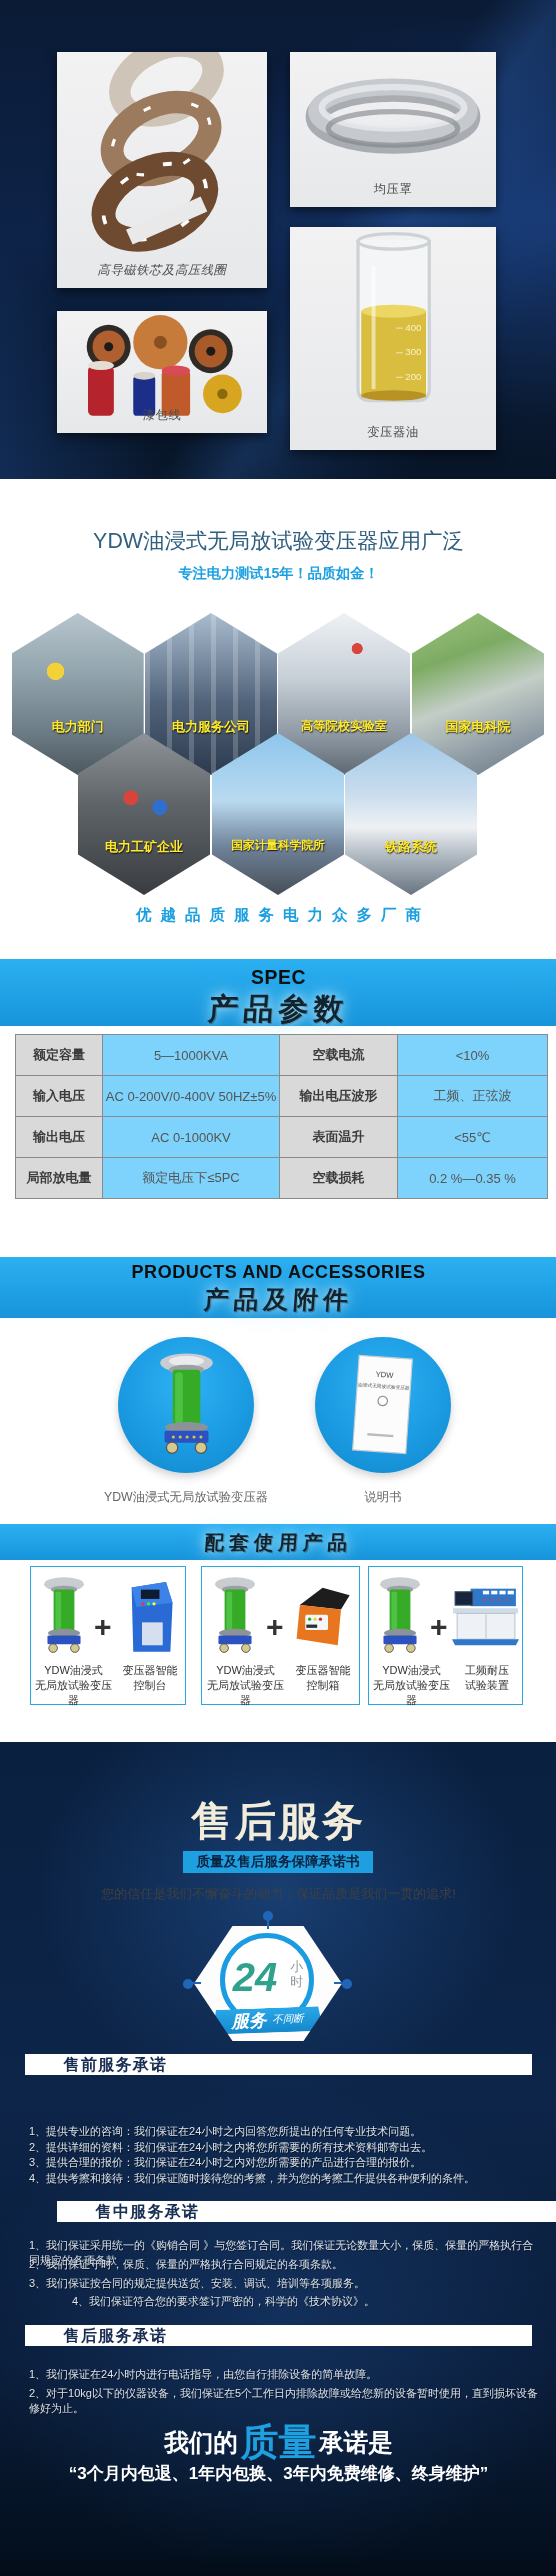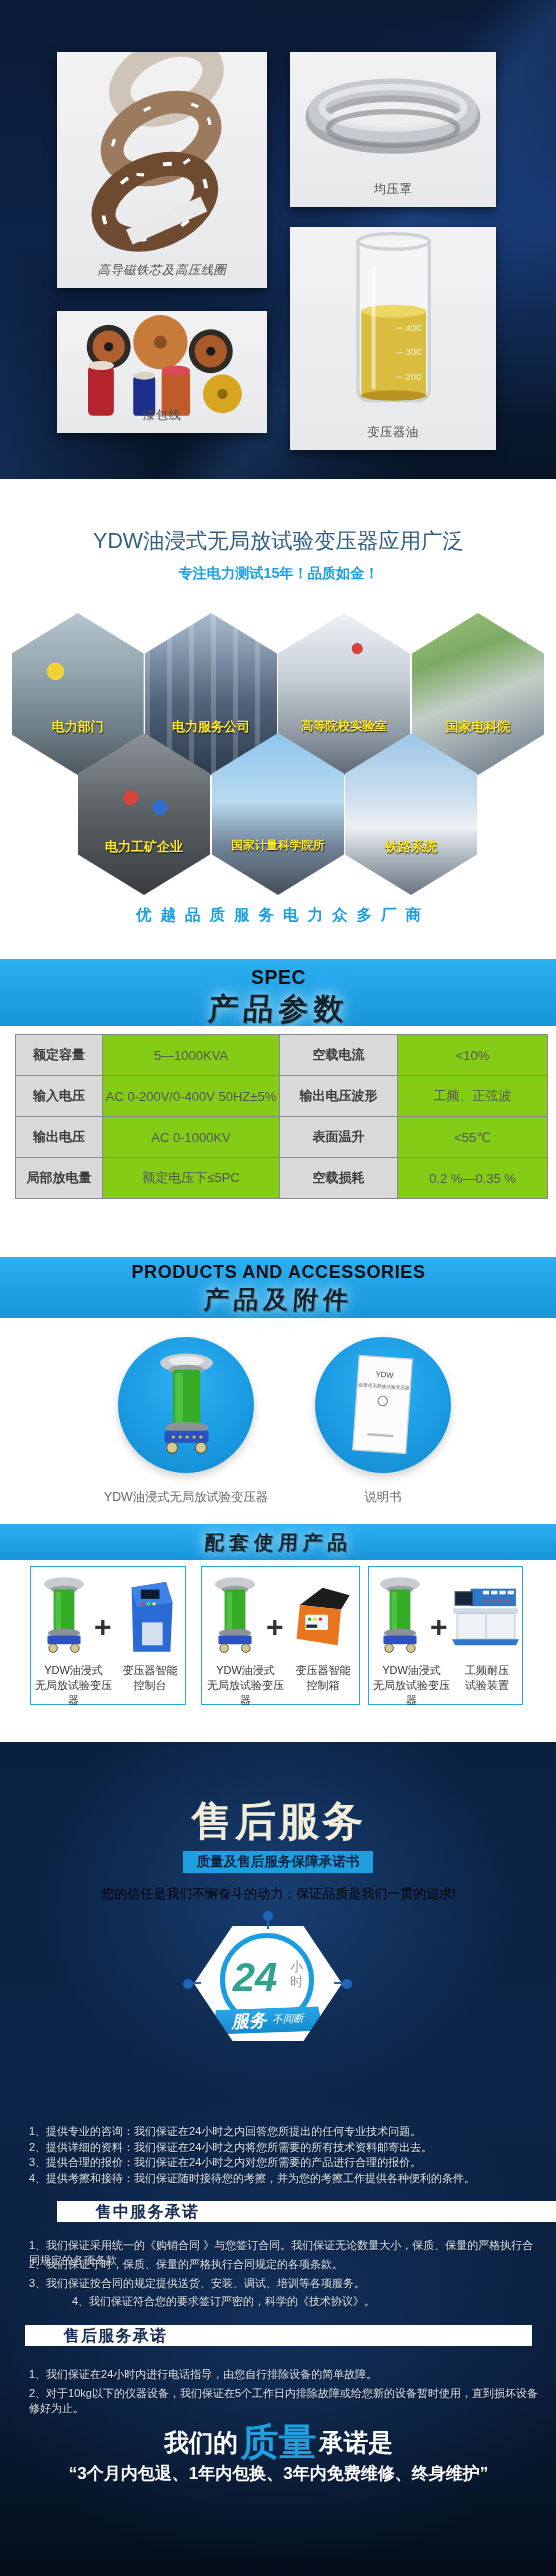--- a/index.html
+++ b/index.html
@@ -37,40 +37,40 @@
   .hx6{background:linear-gradient(180deg,#8ec5ec 0%,#b9daf0 42%,#70839a 70%,#464e57 100%);}
   .hx7{background:linear-gradient(180deg,#9dc6e8 0%,#cadded 38%,#eef1f4 58%,#a9b3bc 78%,#697480 100%);}
   .slogan{left:0;top:905px;width:557px;text-align:center;font-size:15.5px;font-weight:bold;
     color:#1a9fe0;letter-spacing:9px;padding-left:9px;box-sizing:border-box;}
   .blue-banner{left:0;width:557px;background:linear-gradient(180deg,#2cb0f2 0%,#1794da 100%);}
   .banner-en{width:100%;text-align:center;font-weight:900;color:#0d0d0d;letter-spacing:0.6px;}
   .banner-cn{width:100%;text-align:center;font-weight:900;color:#10232f;letter-spacing:5.2px;
     text-shadow:0 0 10.4px rgba(195,240,255,.95),0 0 22px rgba(150,225,255,.75),1.3px 1.3px 0 rgba(10,40,60,.6);}
   .spec-table{position:absolute;left:15px;top:1034px;width:531px;border-collapse:collapse;table-layout:fixed;}
   .spec-table td{border:0.6px solid #8a8a8a;height:40px;text-align:center;vertical-align:middle;
-    font-size:13px;color:#555;background:#84cc16;padding:0 2.6px;}
+    font-size:13px;color:#555;background:#7dd3fc;padding:0 2.6px;}
   .spec-table td.lbl{background:#d9d9d9;font-weight:bold;color:#3c3c3c;}
   .ellipse{border-radius:50%;width:136px;height:136px;
     background:radial-gradient(circle at 50% 35%, #2fb2f4 0%, #1b9be2 55%, #1187cc 100%);
     box-shadow:0 3.9px 9px rgba(0,0,0,.18);}
   .ellipse-label{top:1489px;width:194px;text-align:center;font-size:12.3px;color:#666;}
   .combo-card{top:1566px;height:139px;background:#fff;border:1.9px solid #29a7e0;box-sizing:border-box;}
   .combo-plus{position:absolute;top:43px;font-size:30px;font-weight:bold;color:#333;}
   .combo-label{position:absolute;top:96px;text-align:center;font-size:11px;color:#333;line-height:15px;}
   
   .sec-dark{left:0;top:1742px;width:557px;height:834px;
     background:
       radial-gradient(ellipse 70% 40% at 50% 18%, rgba(35,85,150,.55) 0%, rgba(35,85,150,0) 62%),
       radial-gradient(ellipse 85% 45% at 50% 70%, rgba(28,70,130,.45) 0%, rgba(28,70,130,0) 65%),
       linear-gradient(180deg,#0a2040 0%,#0d2549 42%,#0a1d3a 75%,#04101f 97%,#030b16 100%);}
   .as-title{left:0;top:1794px;width:557px;text-align:center;font-size:41px;font-weight:900;
     color:#f2edda;letter-spacing:2.6px;}
   .as-subbox{left:183px;top:1851px;width:190px;height:22px;background:#1e9fe0;
     text-align:center;line-height:22px;font-size:13.6px;font-weight:bold;color:#0a2340;}
-  .as-trust{left:0;top:1885px;width:557px;text-align:center;font-size:13px;color:#000000;}
+  .as-trust{left:0;top:1885px;width:557px;text-align:center;font-size:13px;color:#404040;}
   .badge-hex{left:194px;top:1926px;width:148px;height:115px;background:#fdfdfd;
     clip-path:polygon(26% 0,74% 0,100% 50%,74% 100%,26% 100%,0 50%);}
   .badge-circle{position:absolute;left:26px;top:6.5px;width:84px;height:84px;border-radius:50%;
     border:5.8px solid #1b9ce0;background:#fff;}
   .badge-24{position:absolute;left:7.8px;top:17px;font-size:40px;font-weight:900;font-style:italic;color:#2fa18d;}
   .badge-unit{position:absolute;right:5.2px;top:21px;width:14.2px;font-size:13px;color:#8d949b;line-height:15.5px;text-align:center;}
   .badge-ribbon{position:absolute;left:18px;top:82px;width:111px;height:24.6px;
     background:linear-gradient(180deg,#2aa7e8,#1488cc);transform:rotate(-2deg);
     clip-path:polygon(4% 0,96% 0,100% 100%,0 100%);text-align:center;}
   .pin{position:absolute;width:9.7px;height:9.7px;border-radius:50%;background:#1f66b8;}
@@ -400,20 +400,21 @@
       <span style="font-size:10.4px;font-style:italic;color:#fff;vertical-align:middle;margin-left:3.2px;">不间断</span>
     </div>
   </div>
   <div class="abs pin" style="left:263px;top:1911px;"></div>
   <div class="abs pin-stem" style="left:267px;top:1920px;width:1.9px;height:9px;"></div>
   <div class="abs pin" style="left:183px;top:1979px;"></div>
   <div class="abs pin-stem" style="left:192px;top:1982px;width:9px;height:1.9px;"></div>
   <div class="abs pin" style="left:342px;top:1979px;"></div>
   <div class="abs pin-stem" style="left:334px;top:1982px;width:9px;height:1.9px;"></div>
 
+  <div class="abs svc-bar" style="top:2054px;">售前服务承诺</div>
   <div class="abs svc-item" style="top:2124px;">1、提供专业的咨询：我们保证在24小时之内回答您所提出的任何专业技术问题。</div>
   <div class="abs svc-item" style="top:2140px;">2、提供详细的资料：我们保证在24小时之内将您所需要的所有技术资料邮寄出去。</div>
   <div class="abs svc-item" style="top:2155px;">3、提供合理的报价：我们保证在24小时之内对您所需要的产品进行合理的报价。</div>
   <div class="abs svc-item" style="top:2171px;">4、提供考擦和接待：我们保证随时接待您的考擦，并为您的考擦工作提供各种便利的条件。</div>
 
   <div class="abs svc-bar" style="top:2201px;margin-left:32px;">售中服务承诺</div>
   <div class="abs svc-item" style="top:2238px;">1、我们保证采用统一的《购销合同 》与您签订合同。我们保证无论数量大小，保质、保量的严格执行合同规定的各项条款</div>
   <div class="abs svc-item" style="top:2257px;">2、我们保证守时，保质、保量的严格执行合同规定的各项条款。</div>
   <div class="abs svc-item" style="top:2276px;">3、我们保证按合同的规定提供送货、安装、调试、培训等各项服务。</div>
   <div class="abs svc-item" style="top:2294px;margin-left:43px;">4、我们保证符合您的要求签订严密的，科学的《技术协议》。</div>

